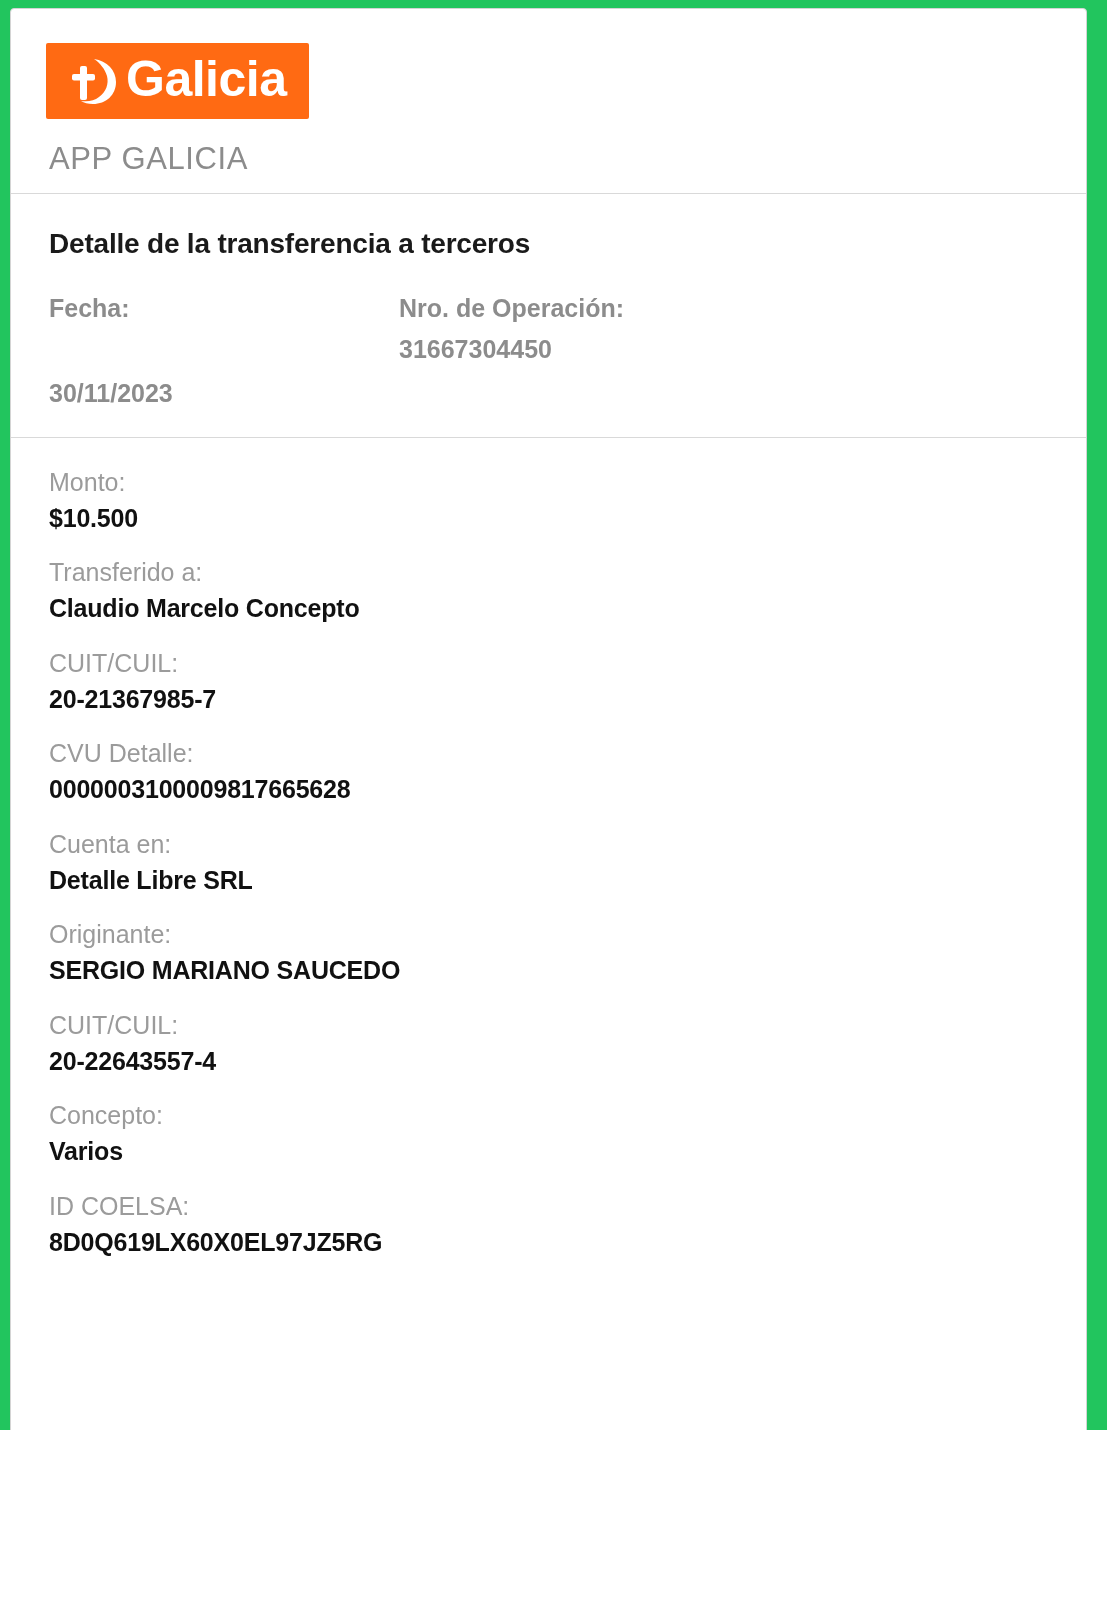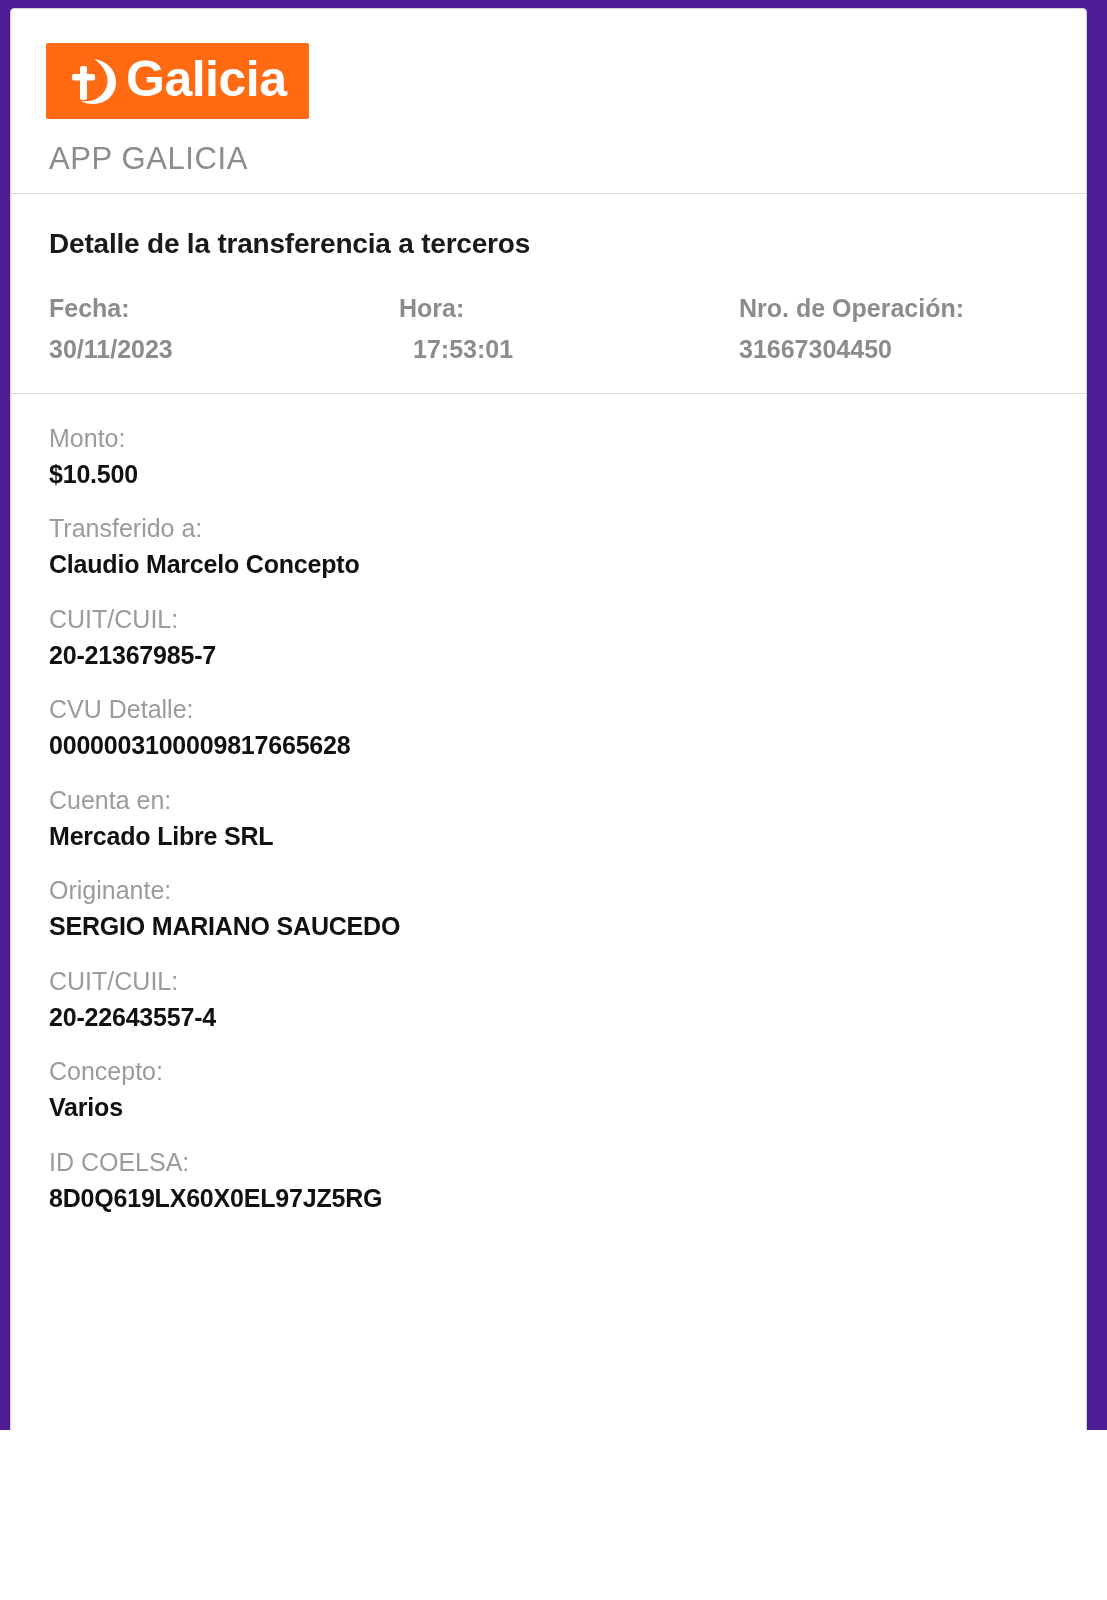--- a/index.html
+++ b/index.html
@@ -8,21 +8,21 @@
     background: #ffffff;
   }
   body {
     font-family: "Liberation Sans", sans-serif;
     -webkit-font-smoothing: antialiased;
   }
   .page {
     position: relative;
     width: 1107px;
     height: 1430px;
-    background: #4c1d95;
+    background: #22c55e;
     box-sizing: border-box;
     overflow: hidden;
   }
   .receipt {
     position: absolute;
     left: 10px;
     top: 8px;
     width: 1077px;
     height: 1575px;
     border: 1px solid #d4d4d4;
@@ -79,21 +79,21 @@
     letter-spacing: -0.2px;
   }
   .meta-row {
     display: flex;
     margin-left: 38px;
   }
   .meta-col {
     display: flex;
     flex-direction: column;
   }
-  .meta-col.c1 { width: 350px; }
+  .meta-col.c1 { width: 350px; gap: 44px; }
   .meta-col.c2 { width: 340px; }
   .meta-col.c3 { width: 330px; }
   .meta-label {
     color: #8c8c8c;
     font-size: 25px;
     font-weight: 600;
     line-height: 1.65;
   }
   .meta-value {
     color: #8c8c8c;
@@ -143,24 +143,20 @@
       <div class="app-label">APP GALICIA</div>
     </div>
 
     <div class="summary">
       <div class="doc-title">Detalle de la transferencia a terceros</div>
       <div class="meta-row">
         <div class="meta-col c1">
           <span class="meta-label">Fecha:</span>
           <span class="meta-value">30/11/2023</span>
         </div>
-        <div class="meta-col c2">
-          <span class="meta-label">Hora:</span>
-          <span class="meta-value">17:53:01</span>
-        </div>
         <div class="meta-col c3">
           <span class="meta-label">Nro. de Operación:</span>
           <span class="meta-value">31667304450</span>
         </div>
       </div>
     </div>
 
     <div class="details">
       <div class="field">
         <div class="field-label">Monto:</div>
@@ -173,21 +169,21 @@
       <div class="field">
         <div class="field-label">CUIT/CUIL:</div>
         <div class="field-value">20-21367985-7</div>
       </div>
       <div class="field">
         <div class="field-label">CVU Detalle:</div>
         <div class="field-value">0000003100009817665628</div>
       </div>
       <div class="field">
         <div class="field-label">Cuenta en:</div>
-        <div class="field-value">Mercado Libre SRL</div>
+        <div class="field-value">Detalle Libre SRL</div>
       </div>
       <div class="field">
         <div class="field-label">Originante:</div>
         <div class="field-value">SERGIO MARIANO SAUCEDO</div>
       </div>
       <div class="field">
         <div class="field-label">CUIT/CUIL:</div>
         <div class="field-value">20-22643557-4</div>
       </div>
       <div class="field">

